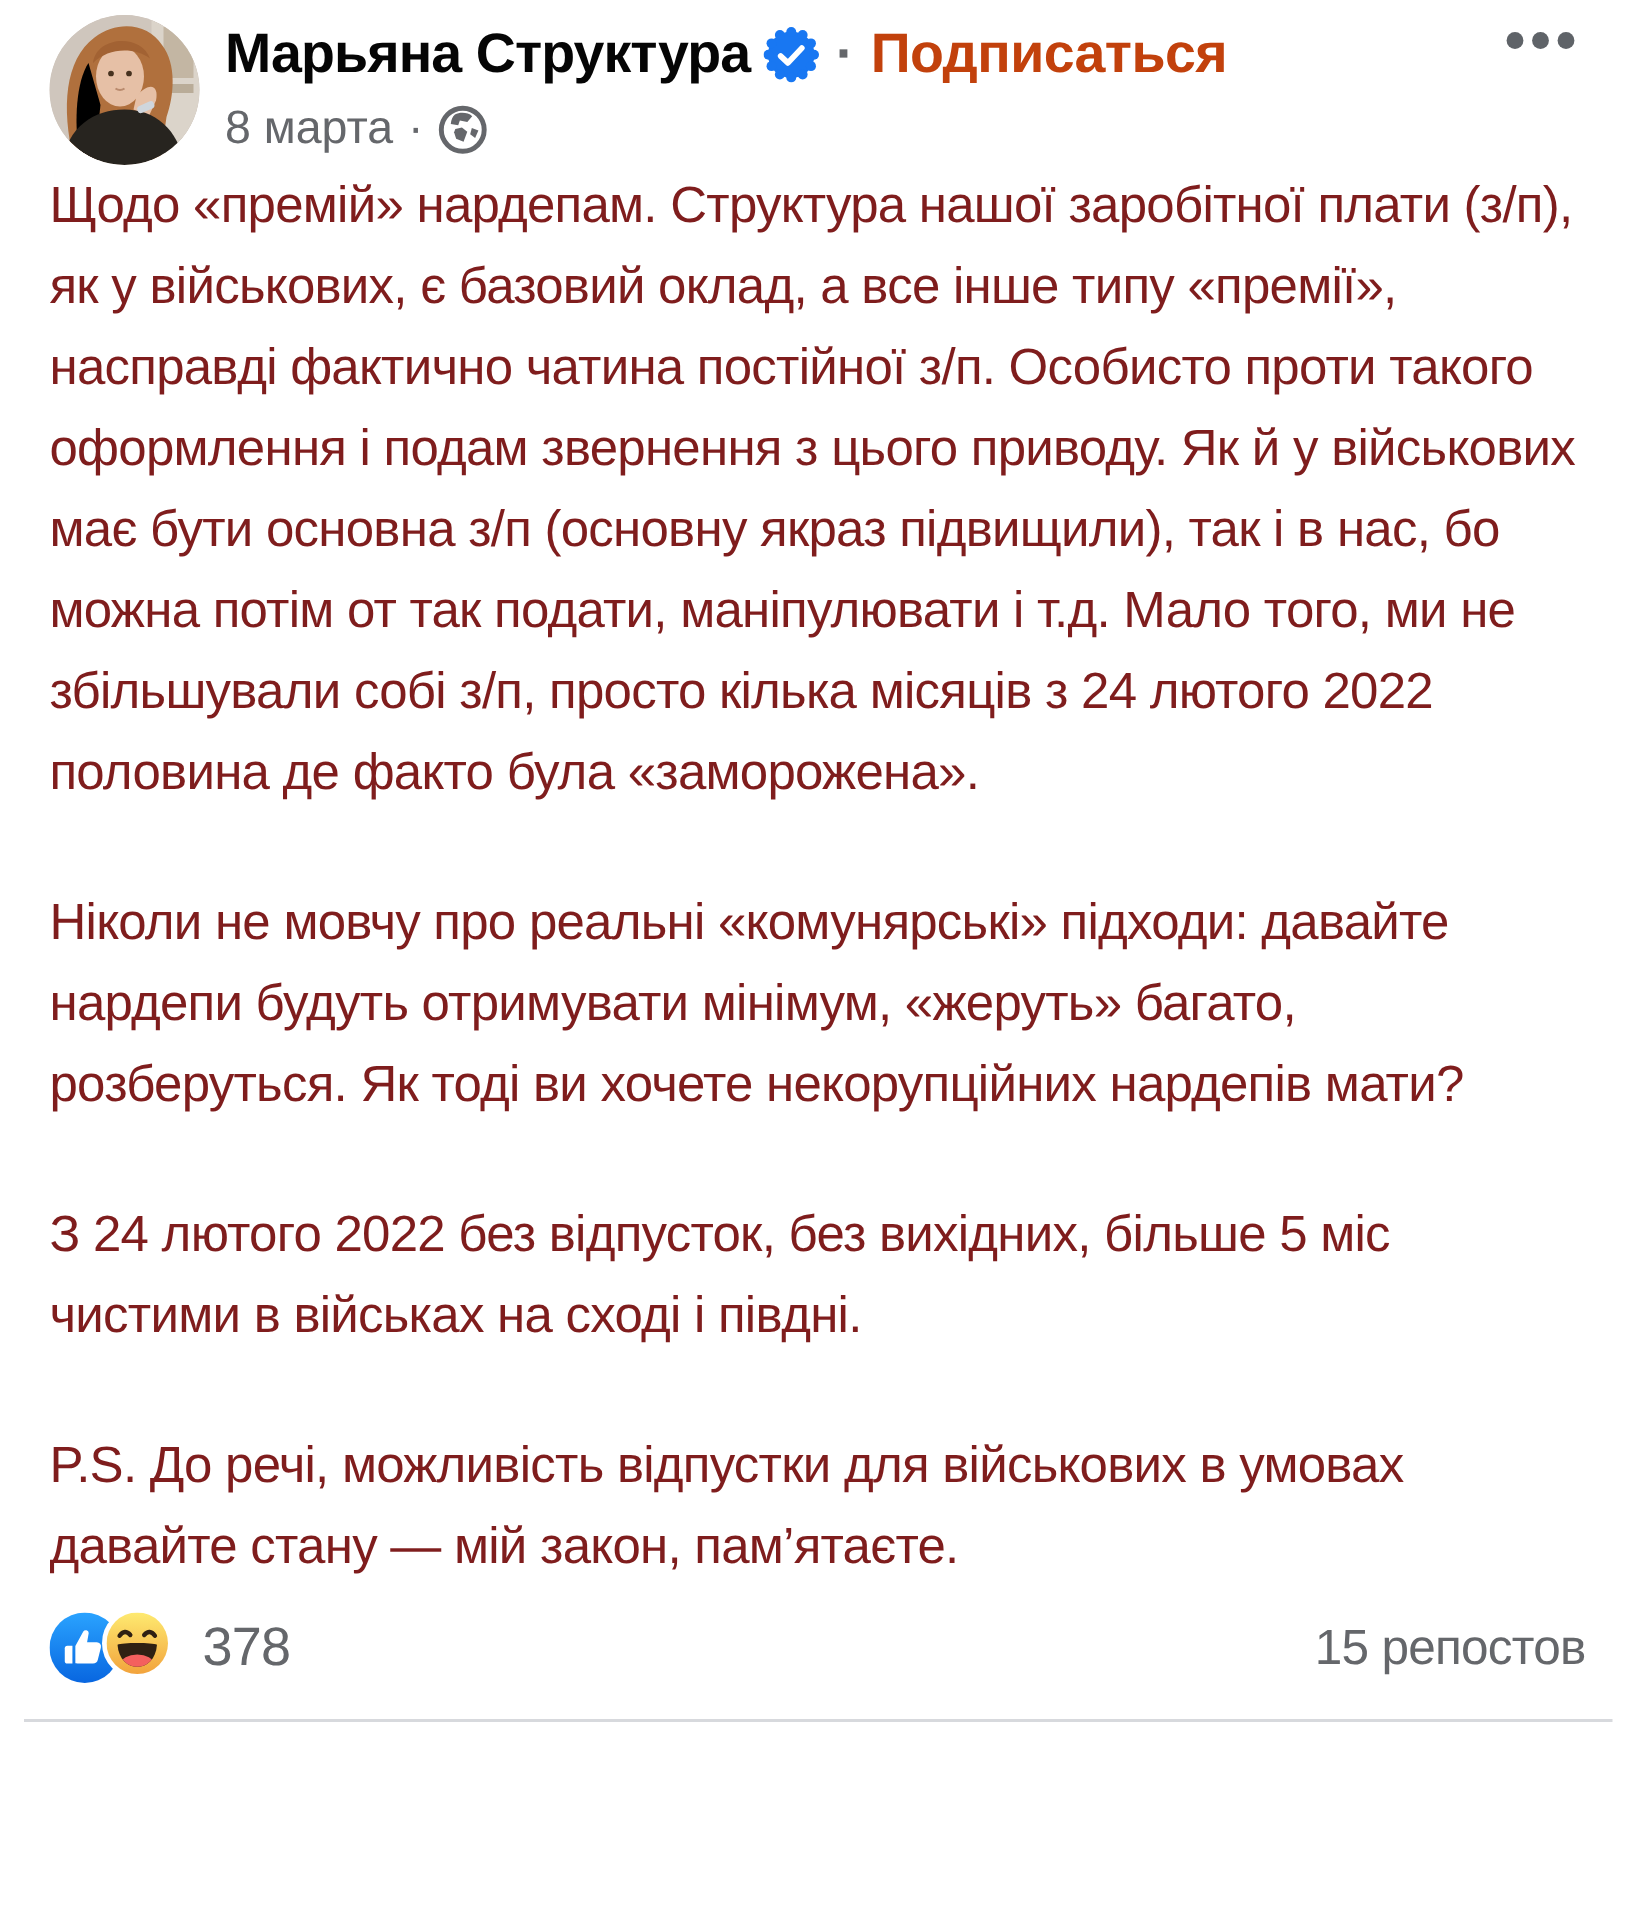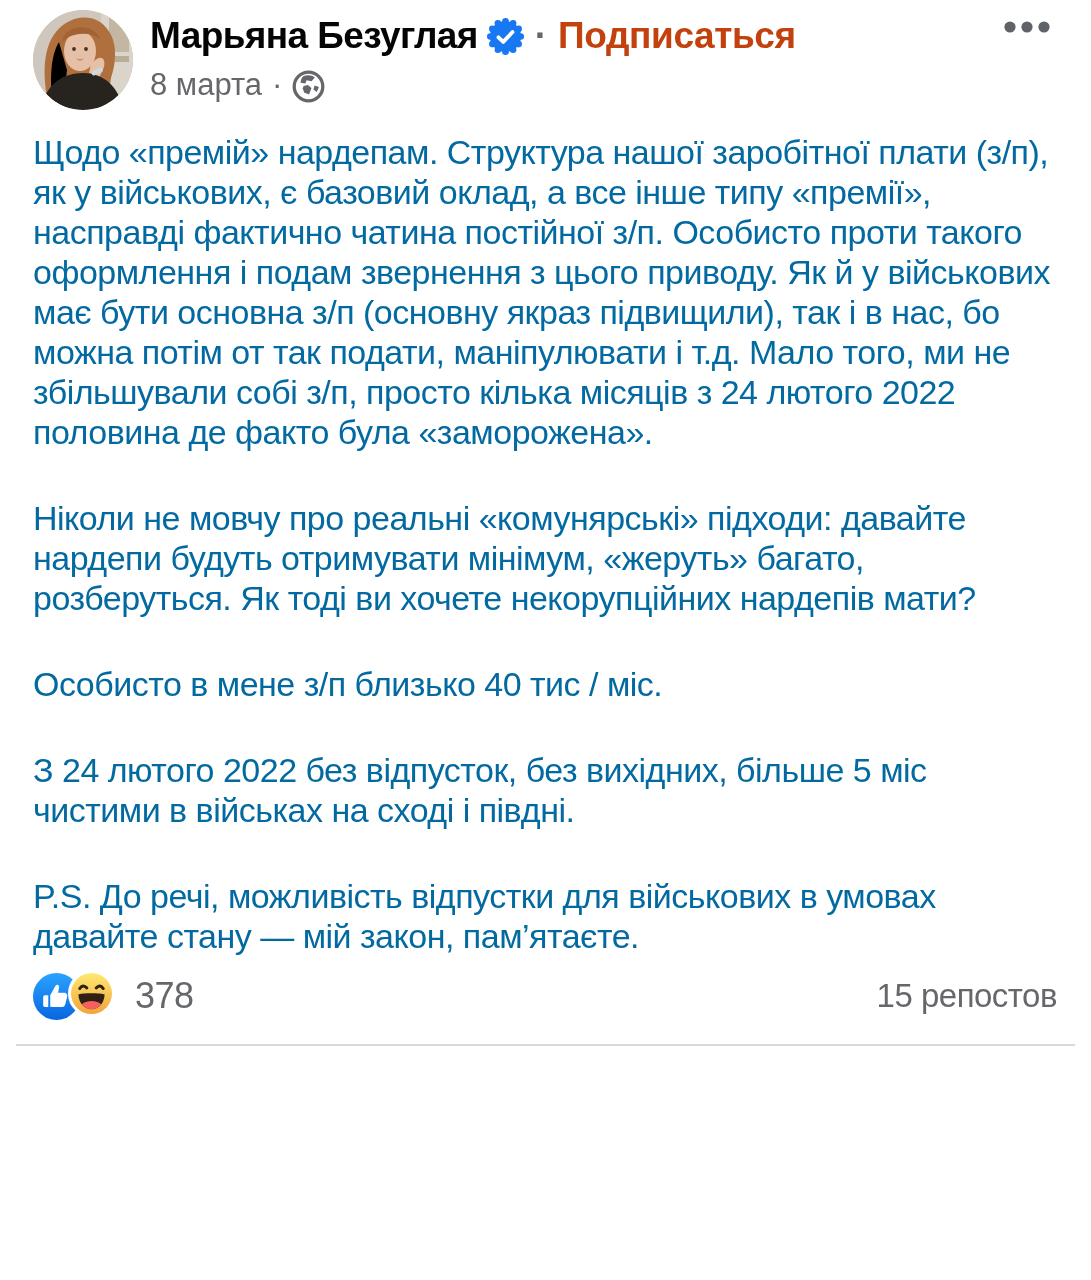--- a/index.html
+++ b/index.html
@@ -28,25 +28,24 @@
   .dot-sep { color: #65676b; font-weight: 700; margin: 0 11px; }
   .follow { color: #c2410c; font-weight: 600; letter-spacing: -0.4px; }
   .meta-row { margin-top: 9px; display: flex; align-items: center; font-size: 31px; color: #65676B; }
   .meta-dot { margin: 0 10px; }
   .globe { display: inline-flex; margin-top: 2px; }
   .more-btn { position: absolute; top: 14px; right: 34px; padding: 6px; cursor: pointer; }
 
   
   .body-text {
     padding: 0 30px 0 33px;
-    margin-top: 22px;
     font-size: 34px;
-    line-height: 40px;
+    line-height: 54px;
     letter-spacing: -0.5px;
-    color: #0369a1;
+    color: #7f1d1d;
   }
   .body-text p { margin: 0 0 46px 0; }
   .body-text p:last-child { margin-bottom: 0; }
 
   
   .footer {
     display: flex; justify-content: space-between; align-items: center;
     padding: 0 34px 0 33px; margin-top: 13px; height: 54px; gap: 28px;
   }
   .reactions { display: flex; align-items: center; }
@@ -90,21 +89,21 @@
           <path d="M44 49 q3 2 6 0" stroke="#b98a6d" stroke-width="1.4" fill="none"></path>
           <path d="M58 54 C67 44 73 47 71 57 L66 68 L56 63 Z" fill="#e6c0a6"></path>
           <path d="M8 100 C12 74 30 63 50 63 C70 63 86 76 90 100 Z" fill="#27241f"></path>
           <rect x="58" y="59" width="12" height="5" rx="2.4" fill="#cfd6dd" transform="rotate(-24 64 61)"></rect>
         </g>
       </svg>
     </div>
 
     <div class="header-text">
       <div class="name-row">
-        <span class="author">Марьяна Безуглая</span>
+        <span class="author">Марьяна Структура</span>
         <span class="badge">
           <svg viewBox="0 0 30 30" width="37" height="37">
             <g fill="#1877F2">
               <circle cx="15" cy="15" r="12.6"></circle>
               <circle cx="27.3" cy="15" r="2.7"></circle>
                 <circle cx="25.65" cy="21.15" r="2.7"></circle>
               <circle cx="21.15" cy="25.65" r="2.7"></circle>
                 <circle cx="15" cy="27.3" r="2.7"></circle>
               <circle cx="8.85" cy="25.65" r="2.7"></circle>
                 <circle cx="4.35" cy="21.15" r="2.7"></circle>
@@ -140,21 +139,20 @@
         <circle cx="7" cy="7" r="5.6" fill="#5f6368"></circle>
         <circle cx="24" cy="7" r="5.6" fill="#5f6368"></circle>
         <circle cx="41" cy="7" r="5.6" fill="#5f6368"></circle>
       </svg>
     </div>
   </div>
 
   <div class="body-text">
     <p>Щодо «премій» нардепам. Структура нашої заробітної плати (з/п), як у військових, є базовий оклад, а все інше типу «премії», насправді фактично чатина постійної з/п. Особисто проти такого оформлення і подам звернення з цього приводу. Як й у військових має бути основна з/п (основну якраз підвищили), так і в нас, бо можна потім от так подати, маніпулювати і т.д. Мало того, ми не збільшували собі з/п, просто кілька місяців з 24 лютого 2022 половина де факто була «заморожена».</p>
     <p>Ніколи не мовчу про реальні «комунярські» підходи: давайте нардепи будуть отримувати мінімум, «жеруть» багато, розберуться. Як тоді ви хочете некорупційних нардепів мати?</p>
-    <p>Особисто в мене з/п близько 40 тис / міс.</p>
     <p>З 24 лютого 2022 без відпусток, без вихідних, більше 5 міс чистими в військах на сході і півдні.</p>
     <p>P.S. До речі, можливість відпустки для військових в умовах давайте стану — мій закон, пам’ятаєте.</p>
   </div>
 
   <div class="footer">
     <div class="reactions">
       <div class="reaction-icons">
         <div class="like-wrap">
           <svg viewBox="0 0 24 24">
             <defs>

